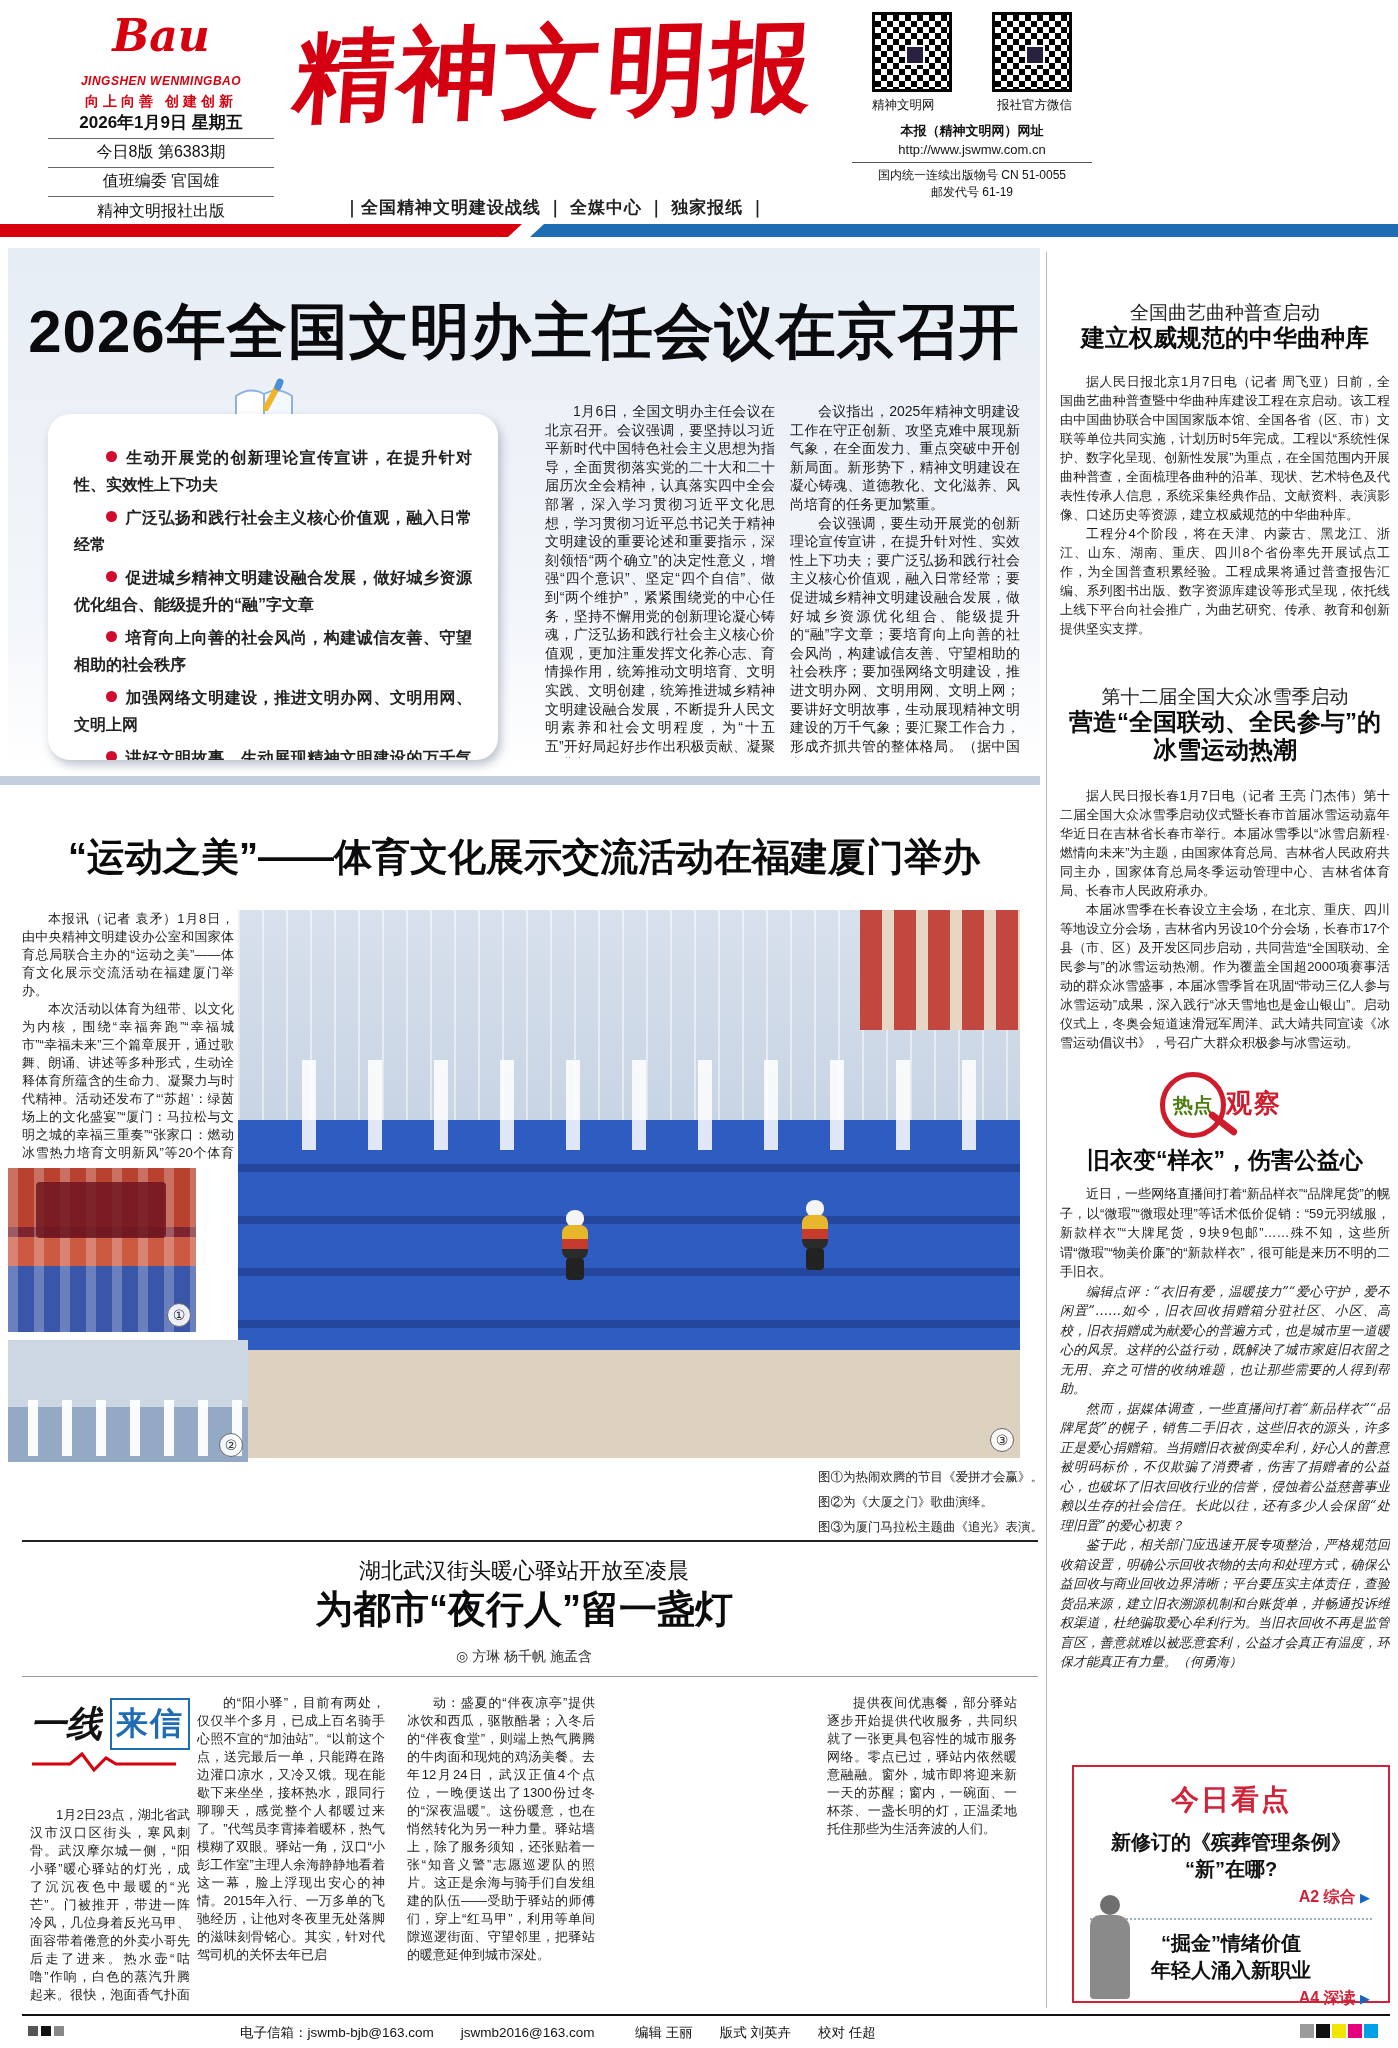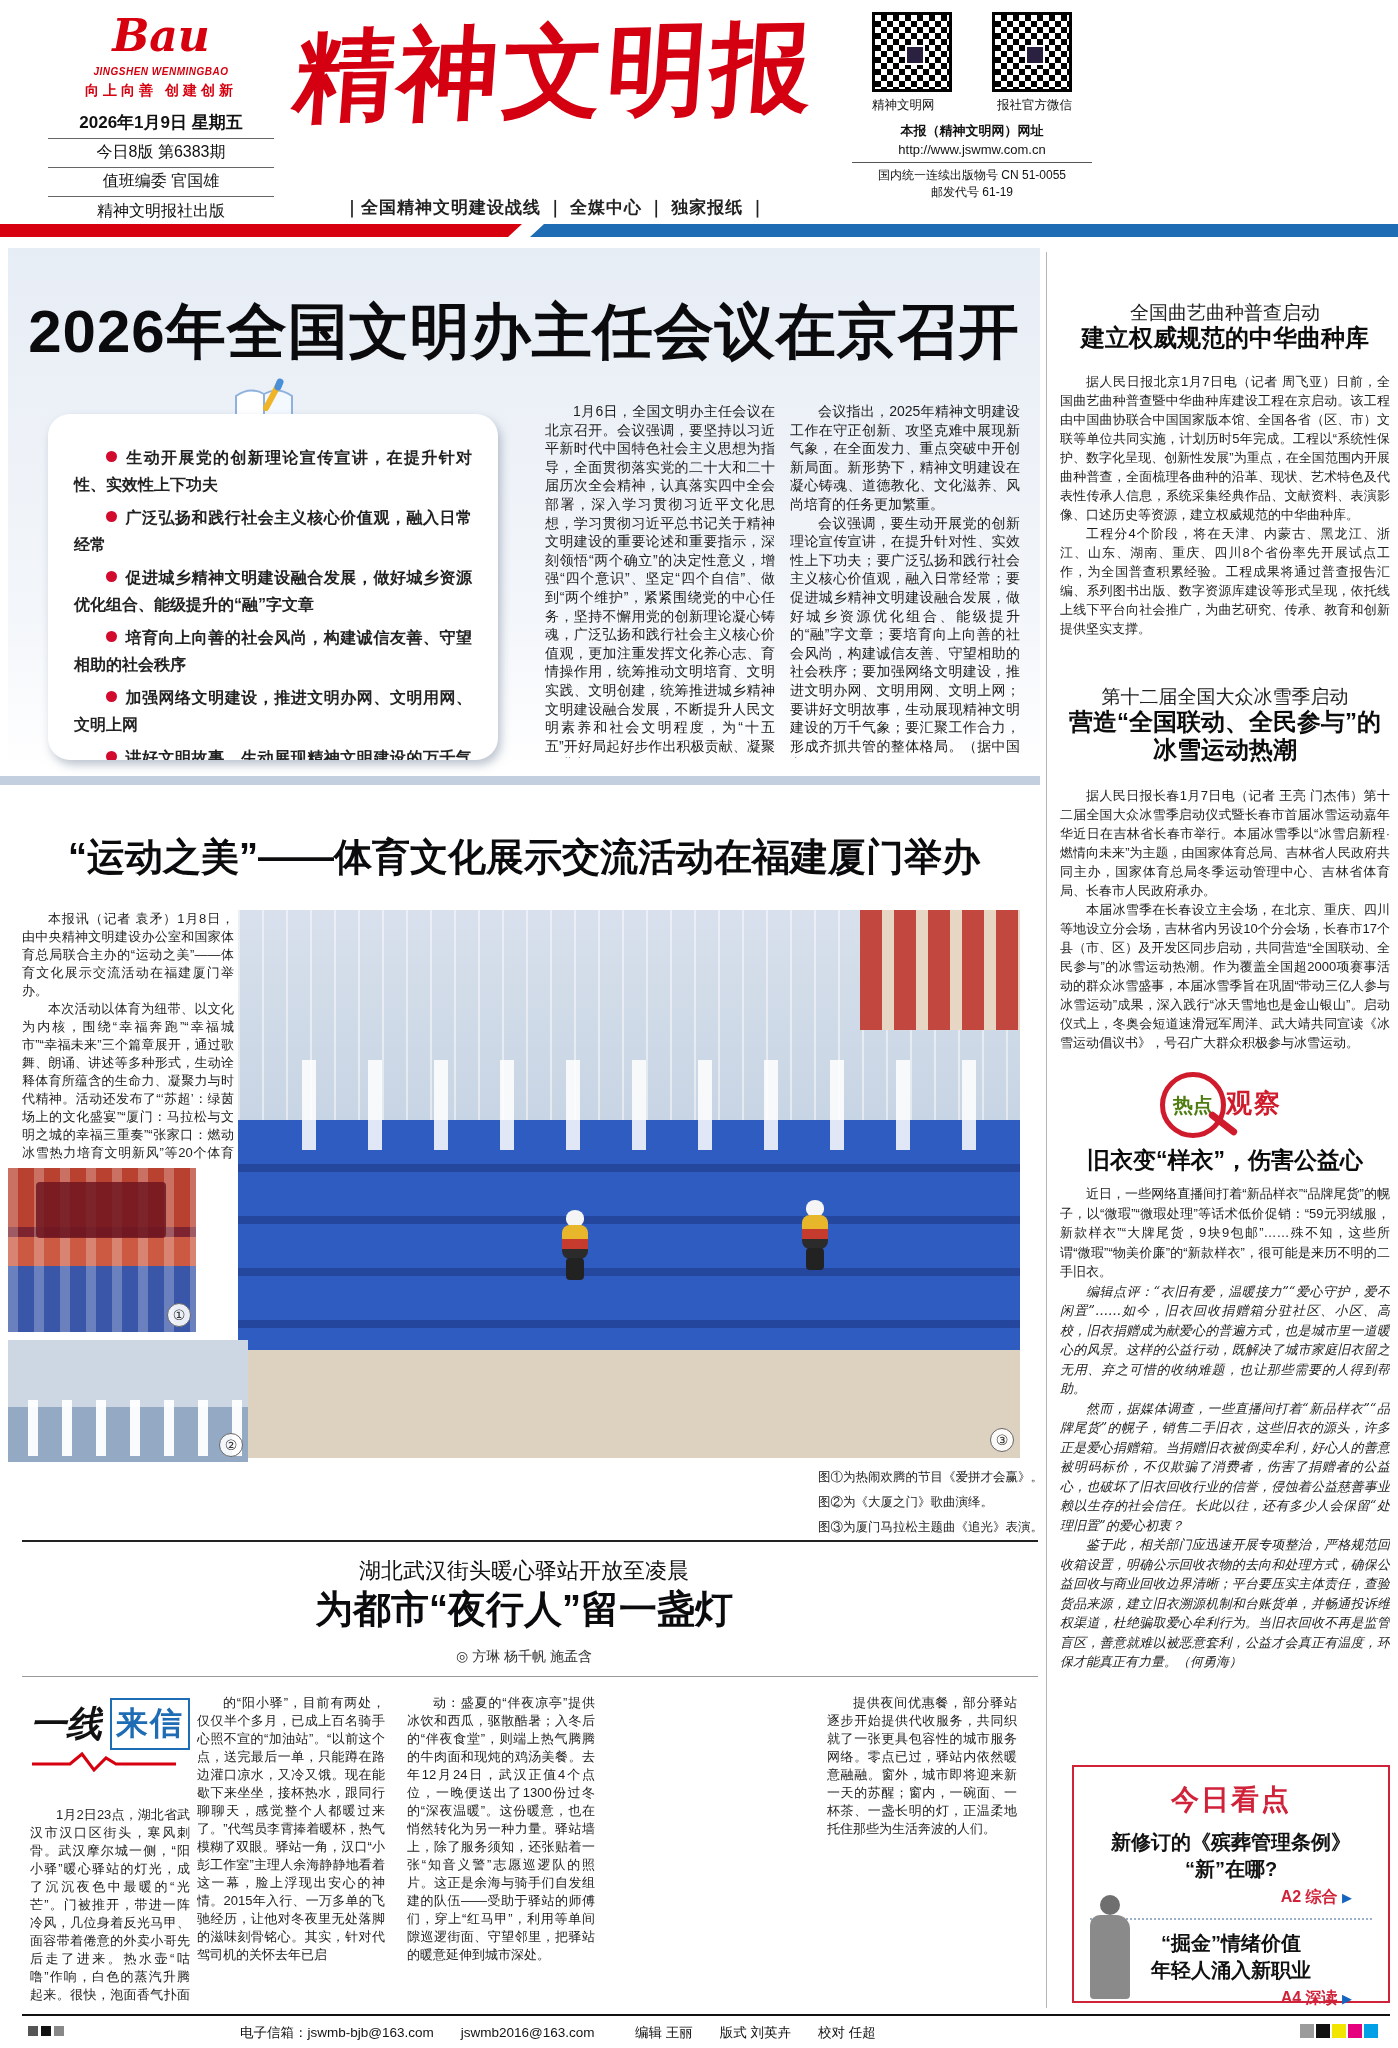--- a/index.html
+++ b/index.html
@@ -2,21 +2,21 @@
 <html><head>
 <meta charset="utf-8">
 <style>
   html,body{margin:0;padding:0;background:#e8e8e8;}
   .page{position:relative;width:1398px;height:2048px;background:#fff;margin:0 auto;overflow:hidden;
         font-family:"Liberation Sans","DejaVu Sans",sans-serif;color:#111;}
   .abs{position:absolute;}
   
   .logo-block{left:66px;top:14px;width:190px;text-align:center;}
   .logo-script{font-family:"DejaVu Serif",serif;font-style:italic;font-weight:bold;font-size:44px;color:#d6000f;line-height:1;}
-  .logo-sub{font-size:10px;font-weight:bold;font-style:italic;color:#d6000f;letter-spacing:.5px;margin-top:8px;}
+  .logo-sub{font-size:12px;font-weight:bold;font-style:italic;color:#d6000f;letter-spacing:.5px;margin-top:16px;}
   .logo-slogan{font-size:14px;font-weight:bold;color:#d6000f;letter-spacing:4px;margin-top:5px;}
   .info-block{left:48px;top:108px;width:226px;text-align:center;}
   .info-line{border-bottom:1px solid #666;padding:3px 0 4px;}
   .info-date{font-size:17px;font-weight:bold;}
   .info-small{font-size:16px;}
   .masthead{left:250px;top:4px;width:610px;text-align:center;font-family:"DejaVu Serif",serif;
             font-weight:900;font-size:100px;line-height:1.35;color:#d40011;letter-spacing:4px;
             transform:skewX(-5deg) rotate(-1deg);}
   .tagline{left:250px;top:196px;width:610px;text-align:center;font-size:17px;font-weight:bold;color:#222;letter-spacing:1px;}
   .qr-wrap{left:872px;top:12px;width:200px;}
@@ -59,21 +59,21 @@
   .hotspot{left:1160px;top:1072px;width:180px;height:72px;}
   .hs-circle{position:absolute;left:0;top:0;width:56px;height:56px;border:5px solid #cf1b2b;border-radius:50%;
              background:#fff;display:flex;align-items:center;justify-content:center;
              font-size:20px;font-weight:900;color:#4d7c0f;}
   .hs-rest{position:absolute;left:66px;top:14px;font-size:26px;font-weight:900;color:#cf1b2b;letter-spacing:2px;}
   .hs-handle{position:absolute;left:46px;top:48px;width:34px;height:7px;background:#cf1b2b;border-radius:4px;transform:rotate(38deg);}
   
   .today-box{left:1072px;top:1765px;width:318px;height:238px;border:2px solid #d0233a;box-sizing:border-box;background:#fff;}
   .today-title{text-align:center;font-size:28px;font-weight:900;color:#d0233a;margin-top:14px;letter-spacing:2px;}
   .today-item{text-align:center;font-size:20px;font-weight:900;color:#111;line-height:27px;margin-top:10px;}
-  .today-page{text-align:right;font-size:16px;font-weight:bold;color:#d0233a;padding-right:36px;margin-top:4px;}
+  .today-page{text-align:right;font-size:16px;font-weight:bold;color:#d0233a;padding-right:18px;margin-top:4px;}
   .today-page .arr{color:#1565c0;font-size:13px;}
   .today-dots{border-top:2px dotted #9ab0c8;margin:10px 16px 0;}
   .silhouette{position:absolute;left:8px;top:128px;width:56px;height:104px;}
   .sil-head{position:absolute;left:18px;top:0;width:20px;height:20px;border-radius:50%;background:#6f6f6f;}
   .sil-body{position:absolute;left:8px;top:20px;width:40px;height:84px;border-radius:10px 14px 4px 4px;background:#8a8a8a;}
   
   .band{left:0;top:776px;width:1040px;height:9px;background:#c3cfdf;}
   .sports-headline{left:10px;top:832px;width:1028px;text-align:center;font-size:38px;font-weight:900;color:#0b0b0d;}
   .sports-intro{left:22px;top:910px;width:212px;height:252px;font-size:13px;line-height:18px;text-align:justify;overflow:hidden;color:#1d1d1d;}
   .sports-intro p{margin:0;text-indent:2em;}

